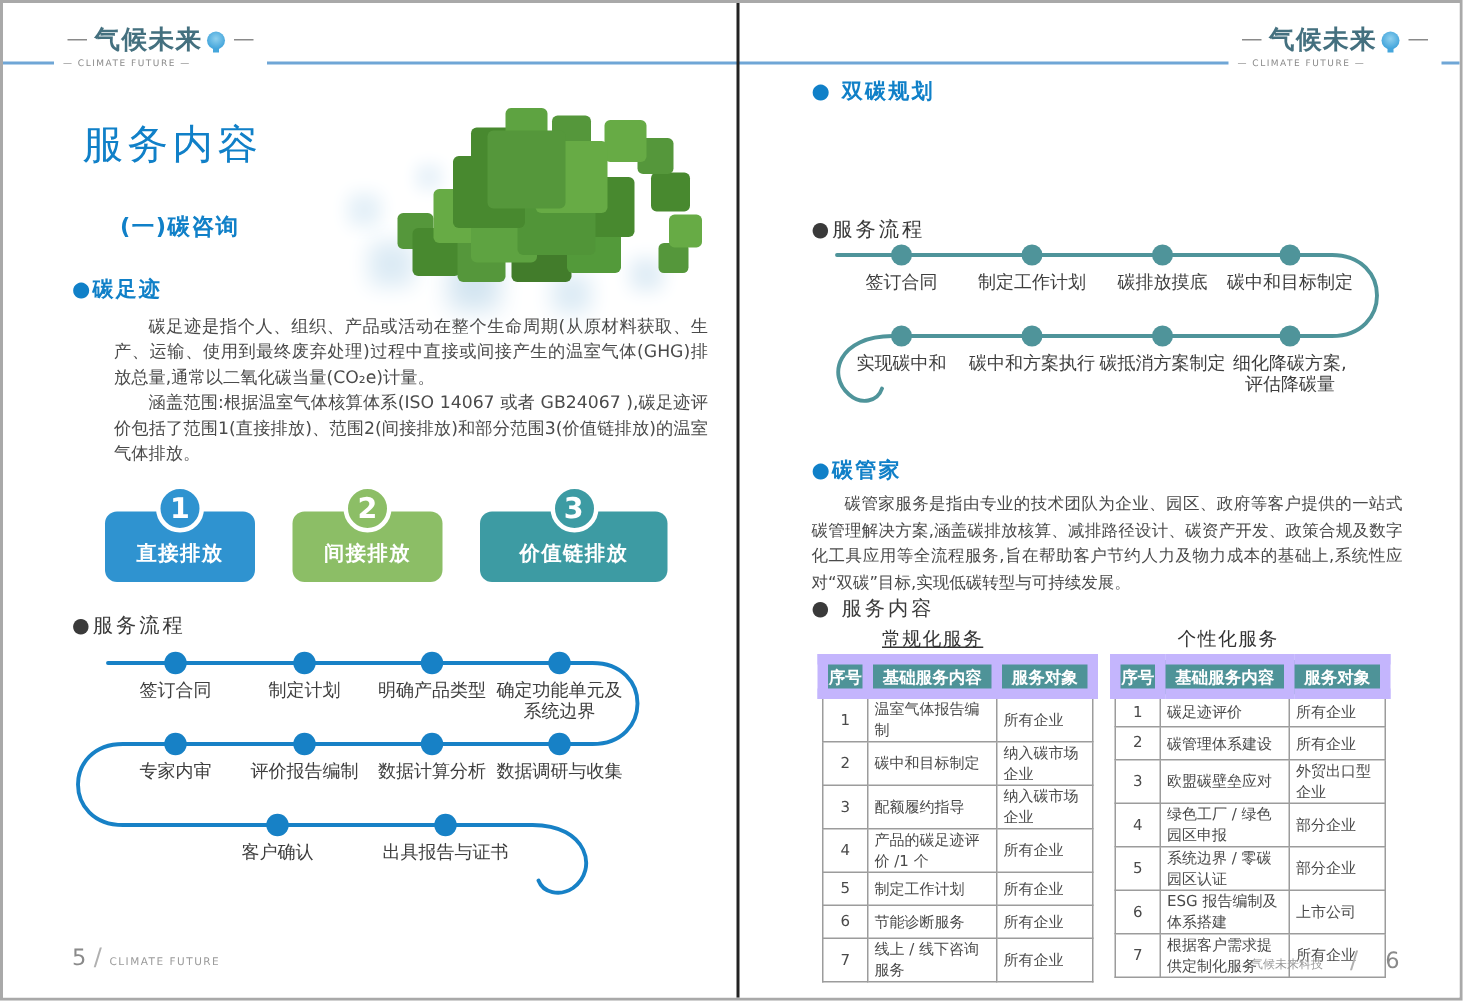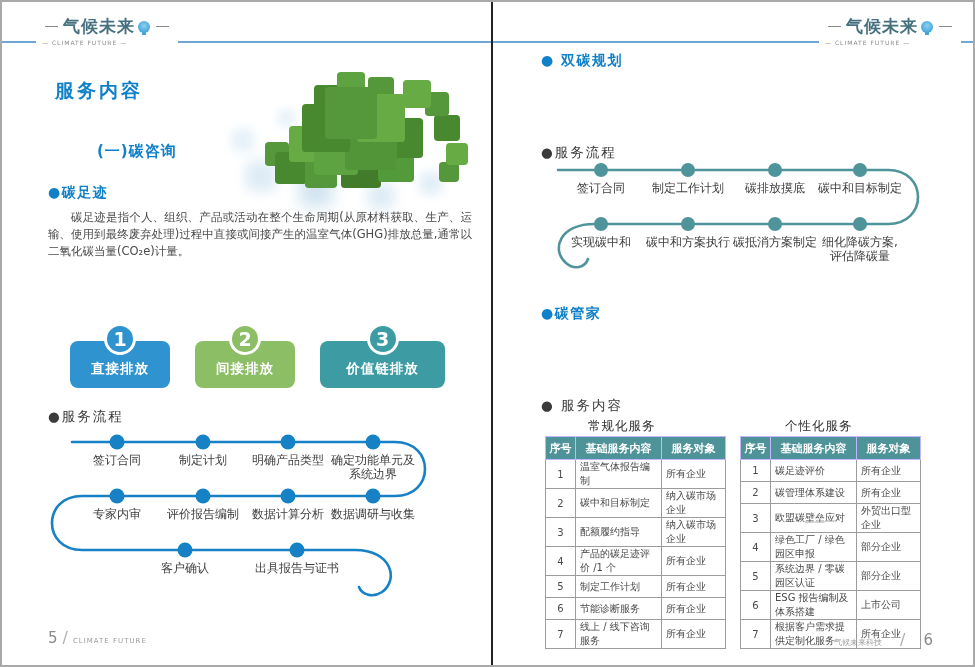--- a/index.html
+++ b/index.html
@@ -22,27 +22,27 @@
   .logo{position:absolute;display:flex;flex-direction:column;background:#fff;padding:0 6px;z-index:2;}
   .logo-main{display:flex;align-items:center;gap:2px;}
   .logo-dash{width:13px;height:0;border-top:1.5px solid #8a8a8a;margin:0 3px;}
   .logo-zh{font-size:17px;font-weight:bold;color:#44707f;letter-spacing:1px;}
   .bulb{width:12px;height:12px;border-radius:50%;background:radial-gradient(circle at 50% 40%, #8fd0ee 0%, #45a6dc 70%);position:relative;margin:0 1px;}
   .bulb::after{content:"";position:absolute;left:4px;bottom:-2px;width:4px;height:3px;background:#45a6dc;}
   .logo-sub{font-size:6px;color:#8a8a8a;letter-spacing:1px;margin-top:1px;white-space:nowrap;}
 
   
   .eyebrow{position:absolute;left:54px;top:58px;font-size:15px;color:#3c3c3c;letter-spacing:2.5px;}
-  .page-title{position:absolute;left:53px;top:76px;font-size:19px;font-weight:bold;color:var(--accent-blue);letter-spacing:3px;}
-  .section-sub{position:absolute;left:95px;top:140px;font-size:15px;font-weight:bold;color:var(--accent-blue);letter-spacing:1px;}
+  .page-title{position:absolute;left:53px;top:76px;font-size:27px;font-weight:normal;color:var(--accent-blue);letter-spacing:3px;}
+  .section-sub{position:absolute;left:78px;top:140px;font-size:15px;font-weight:bold;color:var(--accent-blue);letter-spacing:1px;}
   .h-blue{font-size:14px;font-weight:bold;color:var(--accent-blue);letter-spacing:1.5px;}
   .h-dark{font-size:13.5px;color:#3a3a3a;letter-spacing:2px;}
   .pos{position:absolute;}
   .body-copy{position:absolute;left:46px;top:207px;width:424px;font-size:11.5px;line-height:17px;color:var(--body-text);text-align:justify;}
-  .body-copy p{text-indent:2em;}
+  .body-copy p{text-indent:2em;margin-left:28px;}
 
   
   .tree{position:absolute;left:228px;top:55px;width:245px;height:140px;z-index:0;}
   .tree .wisp{position:absolute;left:0;top:0;width:2px;height:2px;border-radius:50%;
     box-shadow:30px 118px 14px 14px #dcebf5, 85px 132px 16px 16px #d3e5f1, 150px 138px 14px 12px #dcebf5,
                12px 82px 12px 10px #e4f0f8, 200px 125px 12px 10px #e0edf6, 55px 60px 10px 8px #eaf3fa;}
   .tree .canopy{position:absolute;left:0;top:0;width:2px;height:2px;border-radius:50%;
     box-shadow:
       120px 55px 0 25px #55973b, 95px 70px 0 23px #48892f, 150px 60px 0 23px #67ab45,
       140px 86px 0 25px #519538, 105px 95px 0 21px #5ea341, 172px 80px 0 19px #48892f,
@@ -57,21 +57,21 @@
   .scope-card{position:relative;height:47px;border-radius:8px;display:flex;align-items:center;justify-content:center;}
   .scope-card .label{color:#fff;font-size:13.5px;font-weight:bold;letter-spacing:1px;margin-top:8px;}
   .scope-badge{position:absolute;top:-18px;left:50%;transform:translateX(-50%);width:32px;height:32px;border-radius:50%;
     border:3px solid #fff;color:#fff;font-size:19px;font-weight:bold;display:flex;align-items:center;justify-content:center;}
 
   .flow-label{font-size:12px;fill:#3e3e3e;}
   svg.flow{position:absolute;overflow:visible;}
 
   
   .svc-table{border-collapse:collapse;table-layout:fixed;position:absolute;}
-  .svc-table th{background:var(--table-header);color:#fff;font-size:11px;font-weight:bold;height:23px;border:1px solid #c4b5fd;}
+  .svc-table th{background:var(--table-header);color:#fff;font-size:11px;font-weight:bold;height:23px;border:7px solid #c4b5fd;}
   .svc-table td{font-size:10px;color:#4a4a4a;height:22px;border:1px solid #9c9c9c;padding:0 4px;background:#fff;}
   .svc-table td.num{text-align:center;}
   .table-title{position:absolute;font-size:12.5px;color:#333;letter-spacing:1px;}
 
   
   .footer-left{position:absolute;left:46px;top:626px;color:#8a8a8a;display:flex;align-items:baseline;gap:5px;}
   .footer-left .pnum{font-size:15px;}
   .footer-left .slash{font-size:16px;color:#b0b0b0;}
   .footer-left .ptext{font-size:7px;letter-spacing:1px;color:#9a9a9a;}
   .footer-right{position:absolute;right:42px;top:628px;color:#8a8a8a;display:flex;align-items:baseline;gap:18px;}
@@ -101,20 +101,21 @@
       <div class="wisp"></div>
       <div class="canopy"></div>
     </div>
 
     <div class="page-title">服务内容</div>
     <div class="section-sub">(一)碳咨询</div>
     <div class="pos h-blue" style="left:46px;top:182px;">●碳足迹</div>
 
     <div class="body-copy">
       <p>碳足迹是指个人、组织、产品或活动在整个生命周期(从原材料获取、生产、运输、使用到最终废弃处理)过程中直接或间接产生的温室气体(GHG)排放总量,通常以二氧化碳当量(CO₂e)计量。</p>
+      <p>涵盖范围:根据温室气体核算体系(ISO 14067 或者 GB24067 ),碳足迹评价包括了范围1(直接排放)、范围2(间接排放)和部分范围3(价值链排放)的温室气体排放。</p>
     </div>
 
     <div class="scopes">
       <div class="scope-card" style="background: rgb(47, 147, 208); width: 100px;">
         <span class="scope-badge" style="background: rgb(47, 147, 208);">1</span>
         <span class="label">直接排放</span>
       </div>
       <div class="scope-card" style="background: rgb(140, 190, 102); width: 100px;">
         <span class="scope-badge" style="background: rgb(140, 190, 102);">2</span>
         <span class="label">间接排放</span>
@@ -185,24 +186,25 @@
         <text x="58" y="86" text-anchor="middle" class="flow-label"><tspan x="58" dy="0">实现碳中和</tspan></text>
         <circle cx="145" cy="64" r="7" fill="#4f949a"></circle>
         <text x="145" y="86" text-anchor="middle" class="flow-label"><tspan x="145" dy="0">碳中和方案执行</tspan></text>
         <circle cx="232" cy="64" r="7" fill="#4f949a"></circle>
         <text x="232" y="86" text-anchor="middle" class="flow-label"><tspan x="232" dy="0">碳抵消方案制定</tspan></text>
         <circle cx="317" cy="64" r="7" fill="#4f949a"></circle>
         <text x="317" y="86" text-anchor="middle" class="flow-label"><tspan x="317" dy="0">细化降碳方案,</tspan><tspan x="317" dy="14">评估降碳量</tspan></text>
       </svg>
 
     <div class="pos h-blue" style="left:48px;top:303px;">●碳管家</div>
+    <div class="pos" style="left:48px;top:325px;width:394px;font-size:11px;line-height:17.5px;color:var(--body-text);text-align:justify;text-indent:2em;">碳管家服务是指由专业的技术团队为企业、园区、政府等客户提供的一站式碳管理解决方案,涵盖碳排放核算、减排路径设计、碳资产开发、政策合规及数字化工具应用等全流程服务,旨在帮助客户节约人力及物力成本的基础上,系统性应对“双碳”目标,实现低碳转型与可持续发展。</div>
 
     <div class="pos h-dark" style="left:48px;top:395px;">● 服务内容</div>
 
-    <div class="table-title" style="left:95px;top:416px;">常规化服务</div>
+    <div class="table-title" style="left:95px;top:416px;text-decoration:underline;">常规化服务</div>
     <div class="table-title" style="left:292px;top:416px;">个性化服务</div>
 
     <table class="svc-table" id="table-0" style="left:52px;top:434px;width:180px;">
       <colgroup>
           <col style="width:30px">
           <col style="width:86px">
           <col style="width:64px">
         </colgroup>
       <thead>
           <tr>

